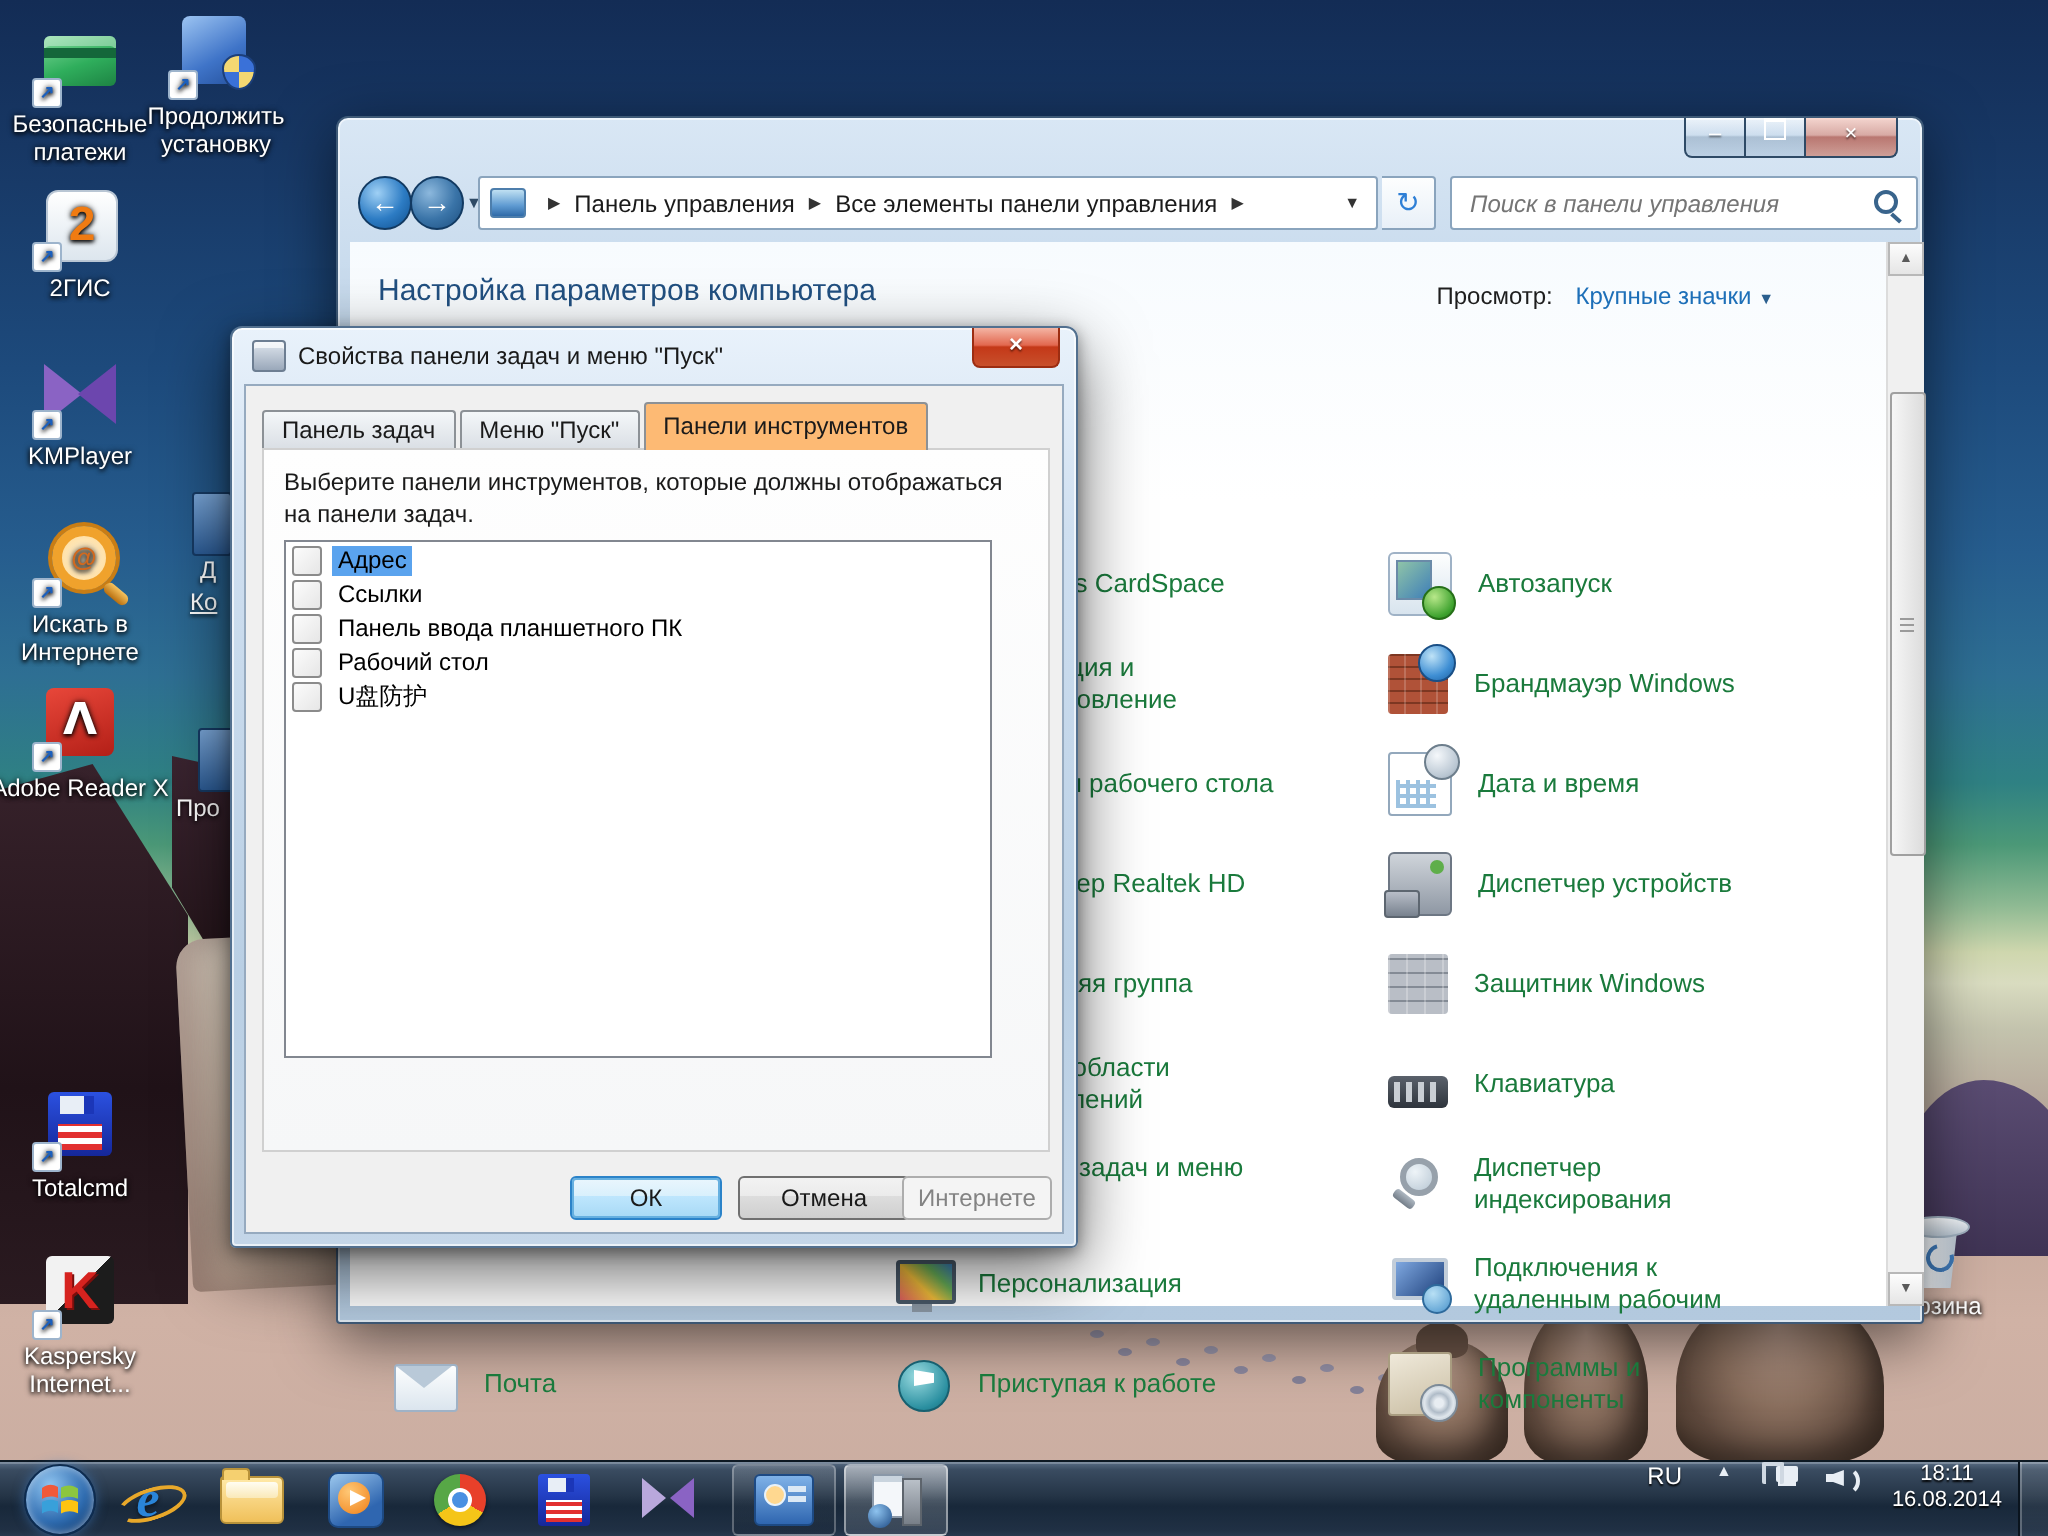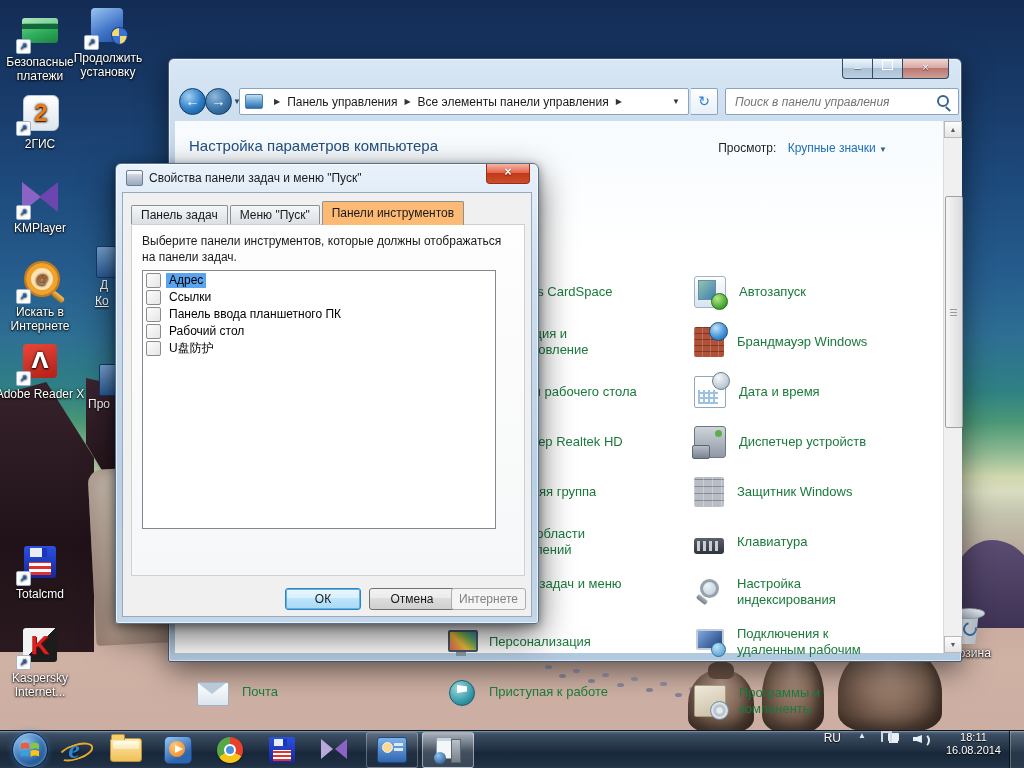--- a/index.html
+++ b/index.html
@@ -473,27 +473,27 @@
       <div class="abs cp-row" style="left:519px;top:346px;justify-content:center;">
           <span class="ci ic-defender"></span>
           <span class="ci-label" style="width:172px;"><span>Защитник Windows</span><span class="l2"></span></span>
         </div>
       <div class="abs cp-row" style="left:519px;top:396px;">
           <span class="ci ic-keyboard"></span>
           <span class="ci-label" style="width:172px;"><span>Клавиатура</span><span class="l2"></span></span>
         </div>
       <div class="abs cp-row" style="left:519px;top:446px;">
           <span class="ci ic-indexing"></span>
-          <span class="ci-label" style="width:172px;"><span>Настройка</span><span class="l2">индексирования</span></span>
+          <span class="ci-label" style="width:172px;"><span>Диспетчер</span><span class="l2">индексирования</span></span>
         </div>
       <div class="abs cp-row" style="left:519px;top:496px;">
           <span class="ci ic-rdp"></span>
           <span class="ci-label" style="width:172px;"><span>Подключения к</span><span class="l2">удаленным рабочим</span></span>
         </div>
-      <div class="abs cp-row" style="left:519px;top:546px;align-items:flex-end;">
+      <div class="abs cp-row" style="left:519px;top:546px;">
           <span class="ci ic-programs"></span>
           <span class="ci-label" style="width:172px;"><span>Программы и</span><span class="l2">компоненты</span></span>
         </div>
 
       <div class="abs sbar">
         <div class="abs sbtn" style="top:0;">▲</div>
         <div class="abs sthumb"></div>
         <div class="abs sbtn" style="bottom:0;">▼</div>
       </div>
     </div>

